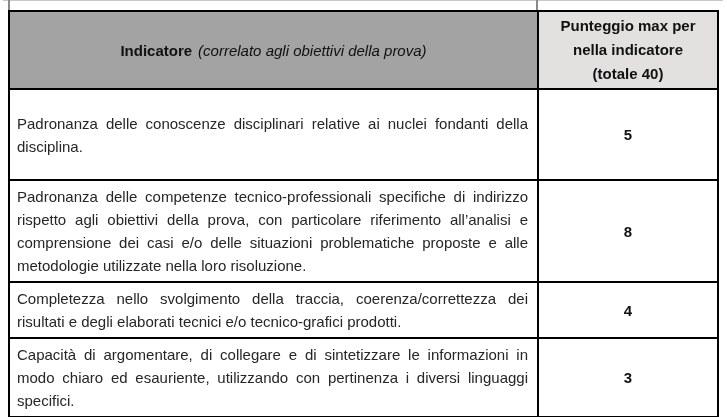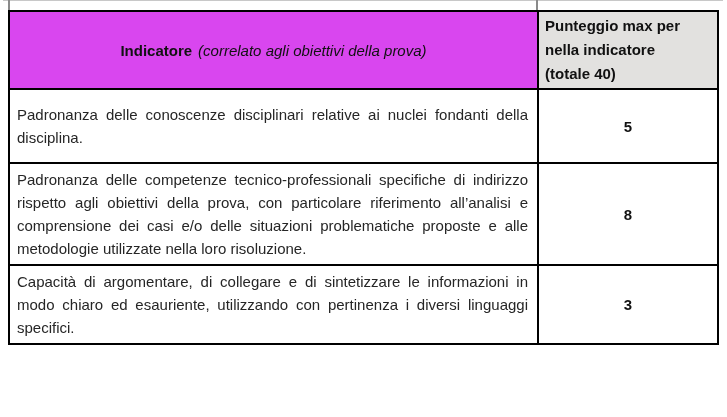--- a/index.html
+++ b/index.html
@@ -43,41 +43,41 @@
     border-collapse: collapse;
     table-layout: fixed;
   }
   table.rubric th,
   table.rubric td {
     border: 2px solid #000000;
     overflow: hidden;
   }
 
   tr.row-header { height: 78px; }
-  tr.row-0 { height: 74px; }
+  tr.row-0 { height: 91px; }
   tr.row-1 { height: 100px; margin-left: 20px; }
   tr.row-2 { height: 50px; }
   tr.row-3 { height: 72px; }
 
   th.h-indicator {
-    background: #d946ef;
+    background: #a3a3a3;
     text-align: center;
     vertical-align: middle;
     font-size: 15px;
     font-weight: bold;
     color: #111111;
   }
   th.h-indicator .subtitle {
     font-style: italic;
     font-weight: normal;
     margin-left: 6px;
   }
   th.h-score {
     background: #e2e1df;
-    text-align: left;
+    text-align: center;
     vertical-align: middle;
     font-size: 15px;
     font-weight: bold;
     color: #111111;
     line-height: 24px;
     padding: 0 6px;
   }
   th.h-score .line { display: block; }
 
   td.cell-indicator {
@@ -121,18 +121,22 @@
   </thead>
   <tbody>
     <tr class="row-0">
       <td class="cell-indicator">Padronanza delle conoscenze disciplinari relative ai nuclei fondanti della disciplina.</td>
       <td class="cell-score">5</td>
     </tr>
     <tr class="row-1">
       <td class="cell-indicator">Padronanza delle competenze tecnico-professionali specifiche di indirizzo rispetto agli obiettivi della prova, con particolare riferimento all’analisi e comprensione dei casi e/o delle situazioni problematiche proposte e alle metodologie utilizzate nella loro risoluzione.</td>
       <td class="cell-score">8</td>
     </tr>
+    <tr class="row-2">
+      <td class="cell-indicator">Completezza nello svolgimento della traccia, coerenza/correttezza dei risultati e degli elaborati tecnici e/o tecnico-grafici prodotti.</td>
+      <td class="cell-score">4</td>
+    </tr>
     <tr class="row-3">
       <td class="cell-indicator">Capacità di argomentare, di collegare e di sintetizzare le informazioni in modo chiaro ed esauriente, utilizzando con pertinenza i diversi linguaggi specifici.</td>
       <td class="cell-score">3</td>
     </tr>
   </tbody>
 </table>
 
 </body></html>

